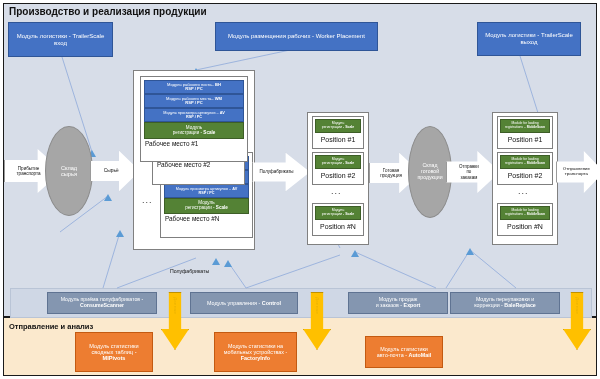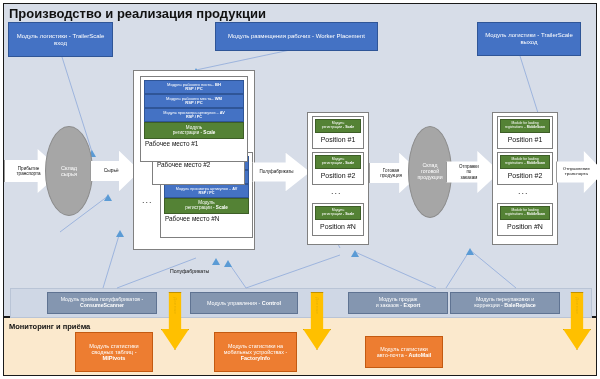--- a/index.html
+++ b/index.html
@@ -3,21 +3,21 @@
 <meta charset="utf-8">
 <style>
   html,body{margin:0;padding:0;background:#fff;}
   body{font-family:"Liberation Sans", sans-serif;}
   #root{position:relative;width:600px;height:379px;overflow:hidden;background:#ffffff;}
 
   
   .panel{position:absolute;box-sizing:border-box;}
   #production-panel{left:3px;top:3px;width:594px;height:314px;border:1.5px solid #1a1a1a;background:#d7dde8;}
   #monitoring-panel{left:3px;top:317px;width:594px;height:59px;border:1.5px solid #1a1a1a;background:#fbe9cd;}
-  #panel-title{position:absolute;left:9px;top:6px;font-size:13px;font-weight:bold;color:#111;letter-spacing:0px;}
+  #panel-title{position:absolute;left:9px;top:6px;font-size:10px;font-weight:bold;color:#111;letter-spacing:0px;}
   #monitoring-title{position:absolute;left:9px;top:322px;font-size:7.5px;font-weight:bold;color:#111;}
 
   
   #module-band{position:absolute;left:10px;top:288px;width:580px;height:28px;background:#cfd7e5;border:1px solid #b9c4d6;}
 
   
   .box{position:absolute;box-sizing:border-box;display:flex;align-items:center;justify-content:center;text-align:center;line-height:1.12;}
   .blue-box{background:#4472c4;border:1px solid #2f5597;color:#fff;}
   .green-box{background:#548235;border:1px solid #3d5e27;color:#fff;}
   .greyblue-box{background:#8496b0;border:1px solid #5f7392;color:#fff;}
@@ -52,21 +52,21 @@
 </style>
 </head>
 <body>
 
 <div id="root">
 
   <div class="panel" id="production-panel"></div>
   <div class="panel" id="monitoring-panel"></div>
   <div id="module-band"></div>
   <div id="panel-title">Производство и реализация продукции</div>
-  <div id="monitoring-title">Мониторинг и приёма</div>
+  <div id="monitoring-title">Отправление и анализ</div>
 
   <svg class="conn">
     <g stroke="#8ea9db" stroke-width="0.8" fill="none">
       <line x1="62" y1="57" x2="92" y2="152"></line>
       <line x1="290" y1="50" x2="196" y2="70"></line>
       <line x1="520" y1="56" x2="556" y2="170"></line>
       <line x1="103" y1="288" x2="120" y2="232"></line>
       <line x1="117" y1="288" x2="196" y2="258"></line>
       <line x1="246" y1="288" x2="228" y2="262"></line>
       <line x1="246" y1="288" x2="340" y2="255"></line>

